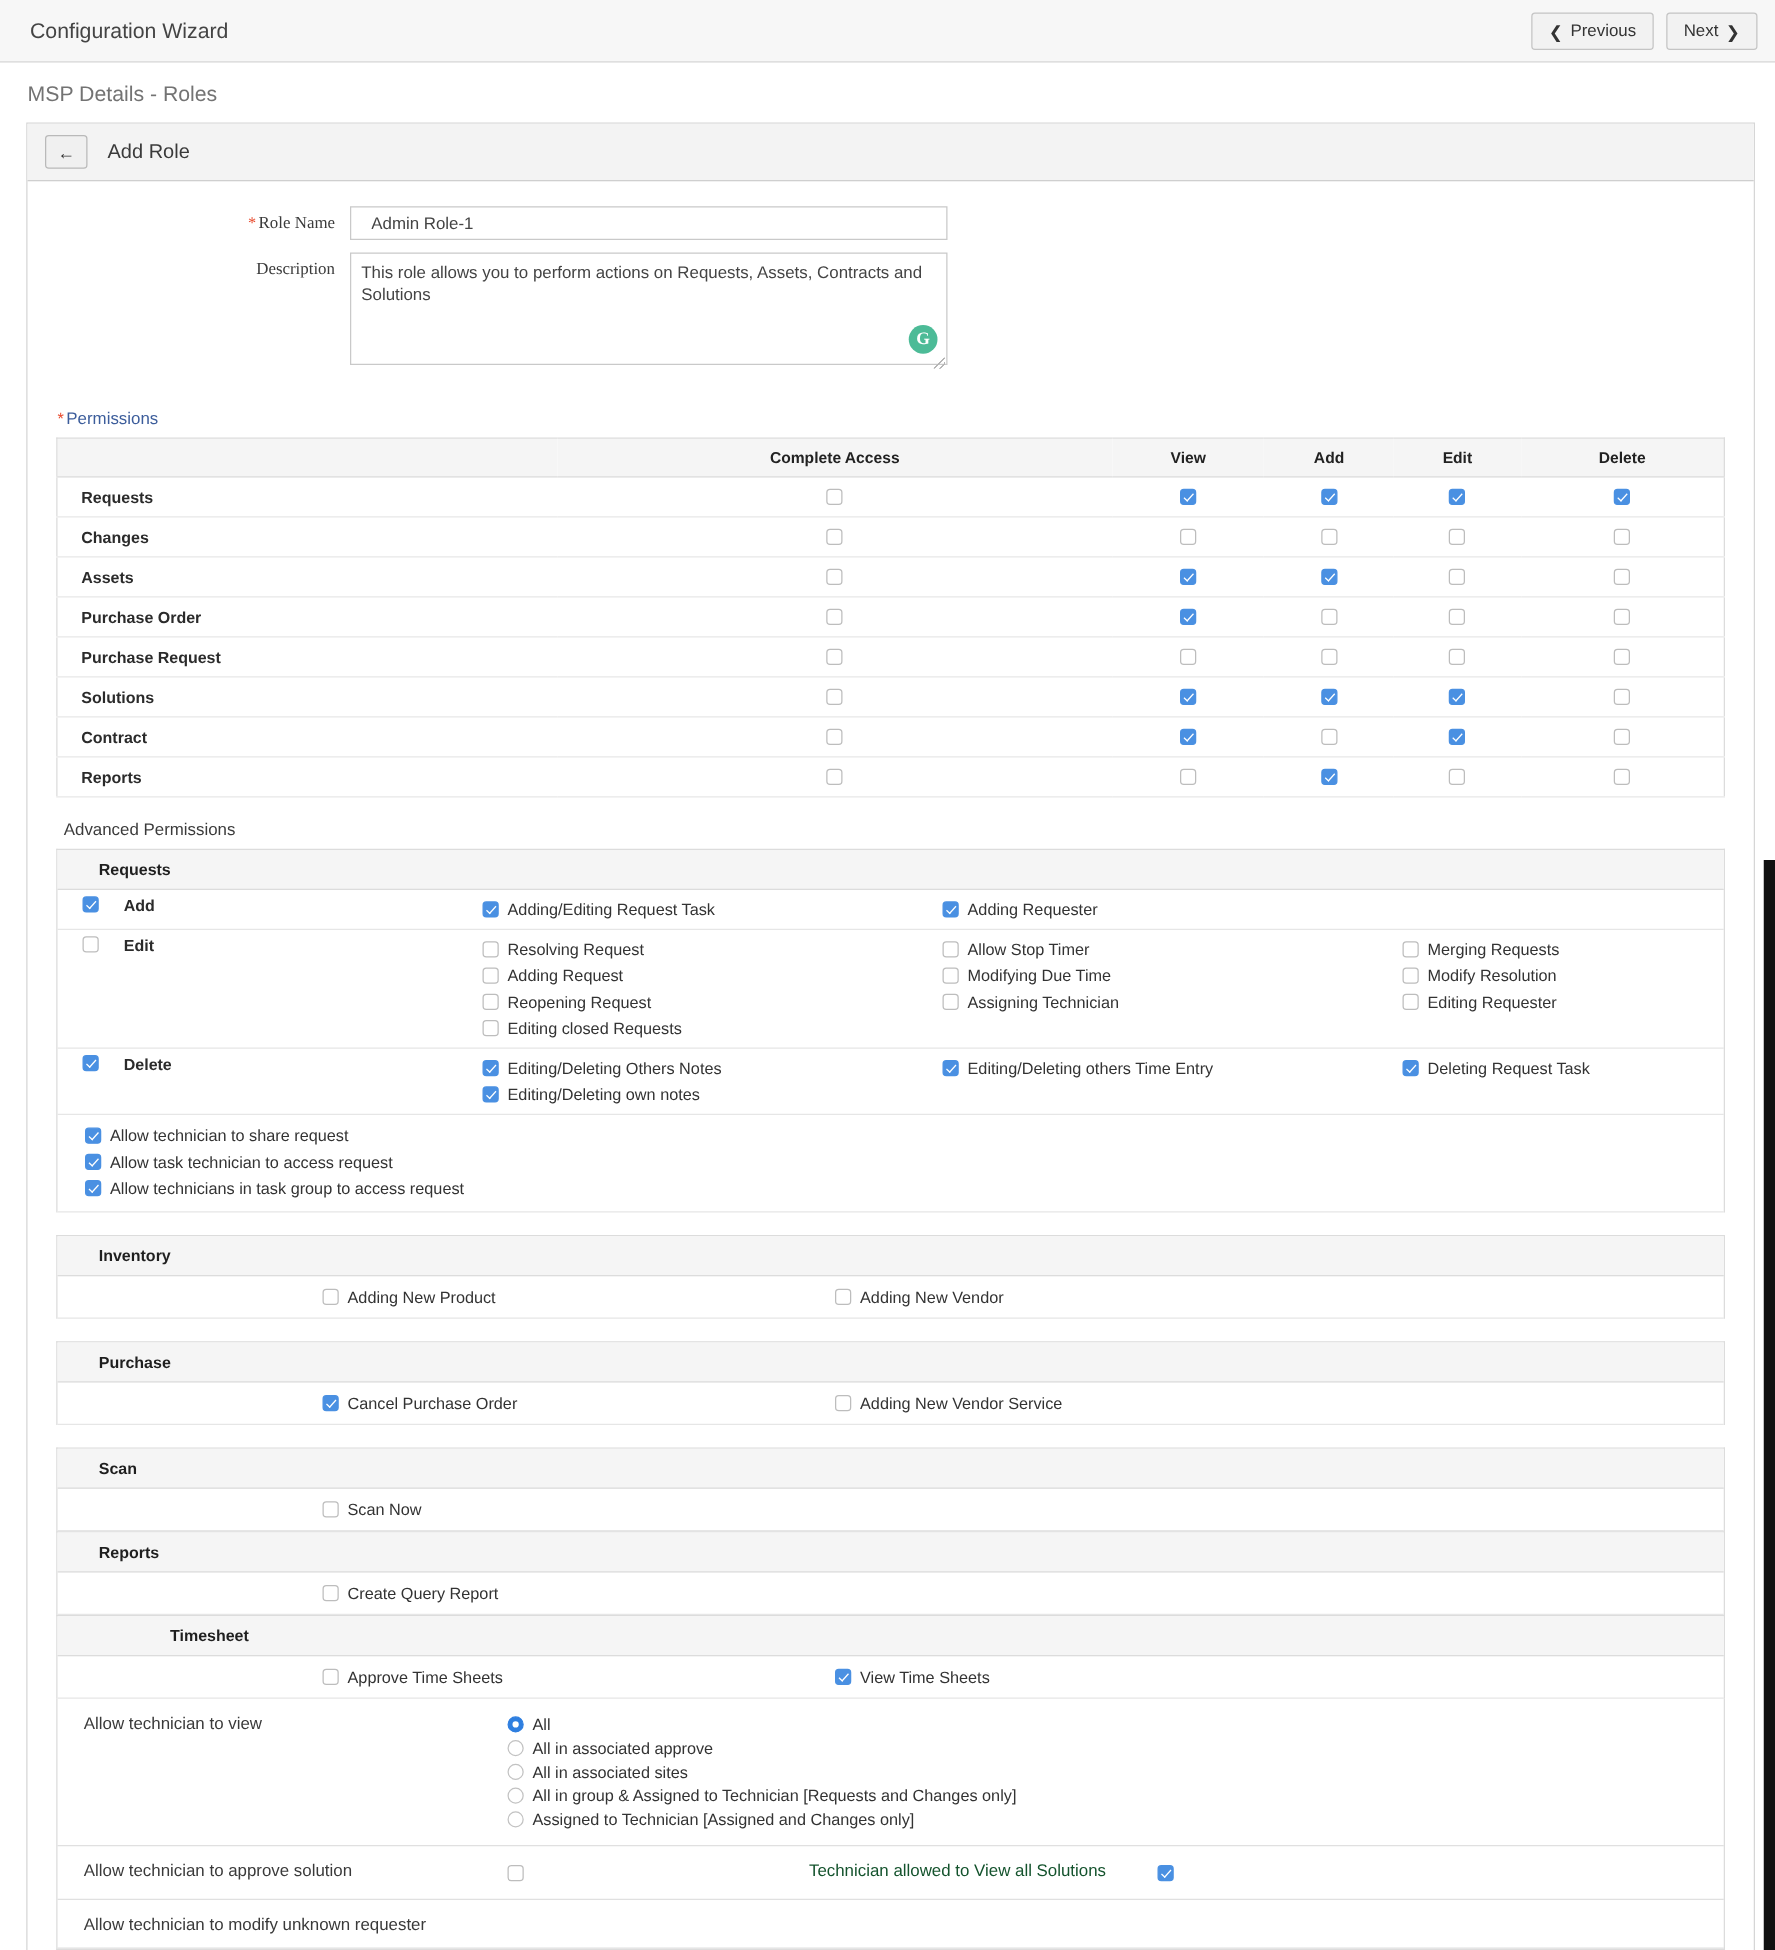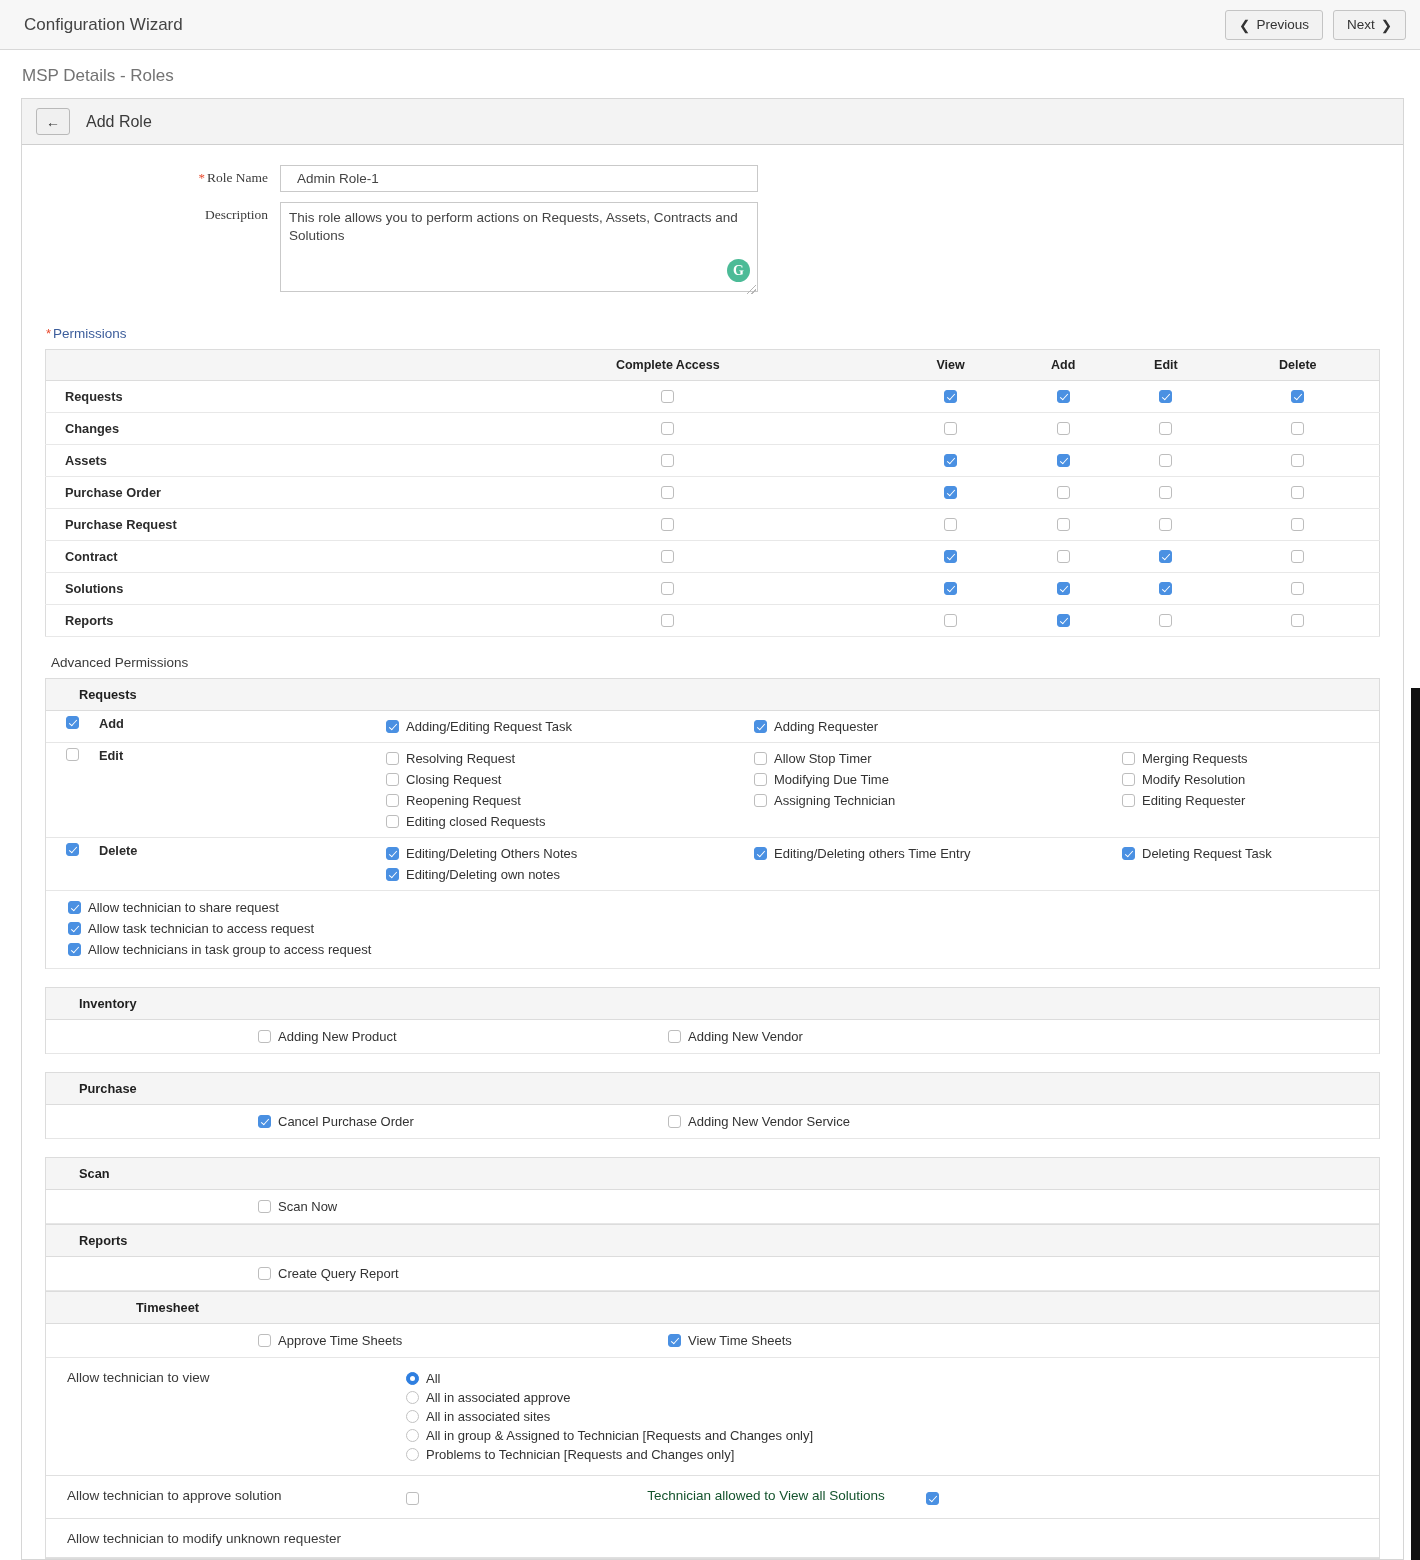--- a/index.html
+++ b/index.html
@@ -395,32 +395,32 @@
           </tr>
           <tr>
             <td class="row-label">Purchase Request</td>
             <td><span class="cb"></span></td>
             <td><span class="cb"></span></td>
             <td><span class="cb"></span></td>
             <td><span class="cb"></span></td>
             <td><span class="cb"></span></td>
           </tr>
           <tr>
+            <td class="row-label">Solutions</td>
+            <td><span class="cb"></span></td>
+            <td><span class="cb on"></span></td>
+            <td><span class="cb on"></span></td>
+            <td><span class="cb on"></span></td>
+            <td><span class="cb"></span></td>
+          </tr>
+          <tr>
             <td class="row-label">Contract</td>
             <td><span class="cb"></span></td>
             <td><span class="cb on"></span></td>
             <td><span class="cb"></span></td>
-            <td><span class="cb on"></span></td>
-            <td><span class="cb"></span></td>
-          </tr>
-          <tr>
-            <td class="row-label">Solutions</td>
-            <td><span class="cb"></span></td>
-            <td><span class="cb on"></span></td>
-            <td><span class="cb on"></span></td>
             <td><span class="cb on"></span></td>
             <td><span class="cb"></span></td>
           </tr>
           <tr>
             <td class="row-label">Reports</td>
             <td><span class="cb"></span></td>
             <td><span class="cb"></span></td>
             <td><span class="cb on"></span></td>
             <td><span class="cb"></span></td>
             <td><span class="cb"></span></td>
@@ -458,21 +458,21 @@
           <span class="cb"></span>
           <span class="maintxt">Edit</span>
         </div>
         <div class="adv-c2" id="adv-edit-c2">
             <div class="opt">
               <span class="cb"></span>
               <span>Resolving Request</span>
             </div>
             <div class="opt">
               <span class="cb"></span>
-              <span>Closing Request</span>
+              <span>Adding Request</span>
             </div>
             <div class="opt">
               <span class="cb"></span>
               <span>Reopening Request</span>
             </div>
             <div class="opt">
               <span class="cb"></span>
               <span>Editing closed Requests</span>
             </div>
           </div>
@@ -651,21 +651,21 @@
             <div class="opt">
               <span class="rb"></span>
               <span>All in associated sites</span>
             </div>
             <div class="opt">
               <span class="rb"></span>
               <span>All in group &amp; Assigned to Technician [Requests and Changes only]</span>
             </div>
             <div class="opt">
               <span class="rb"></span>
-              <span>Problems to Technician [Requests and Changes only]</span>
+              <span>Assigned to Technician [Assigned and Changes only]</span>
             </div>
           </div>
       </div>
 
       <div class="set-row">
         <div class="set-label">Allow technician to approve solution</div>
         <div class="set-ctrl">
           <span class="cb"></span>
         </div>
         <div class="set-label2">Technician allowed to View all Solutions</div>

